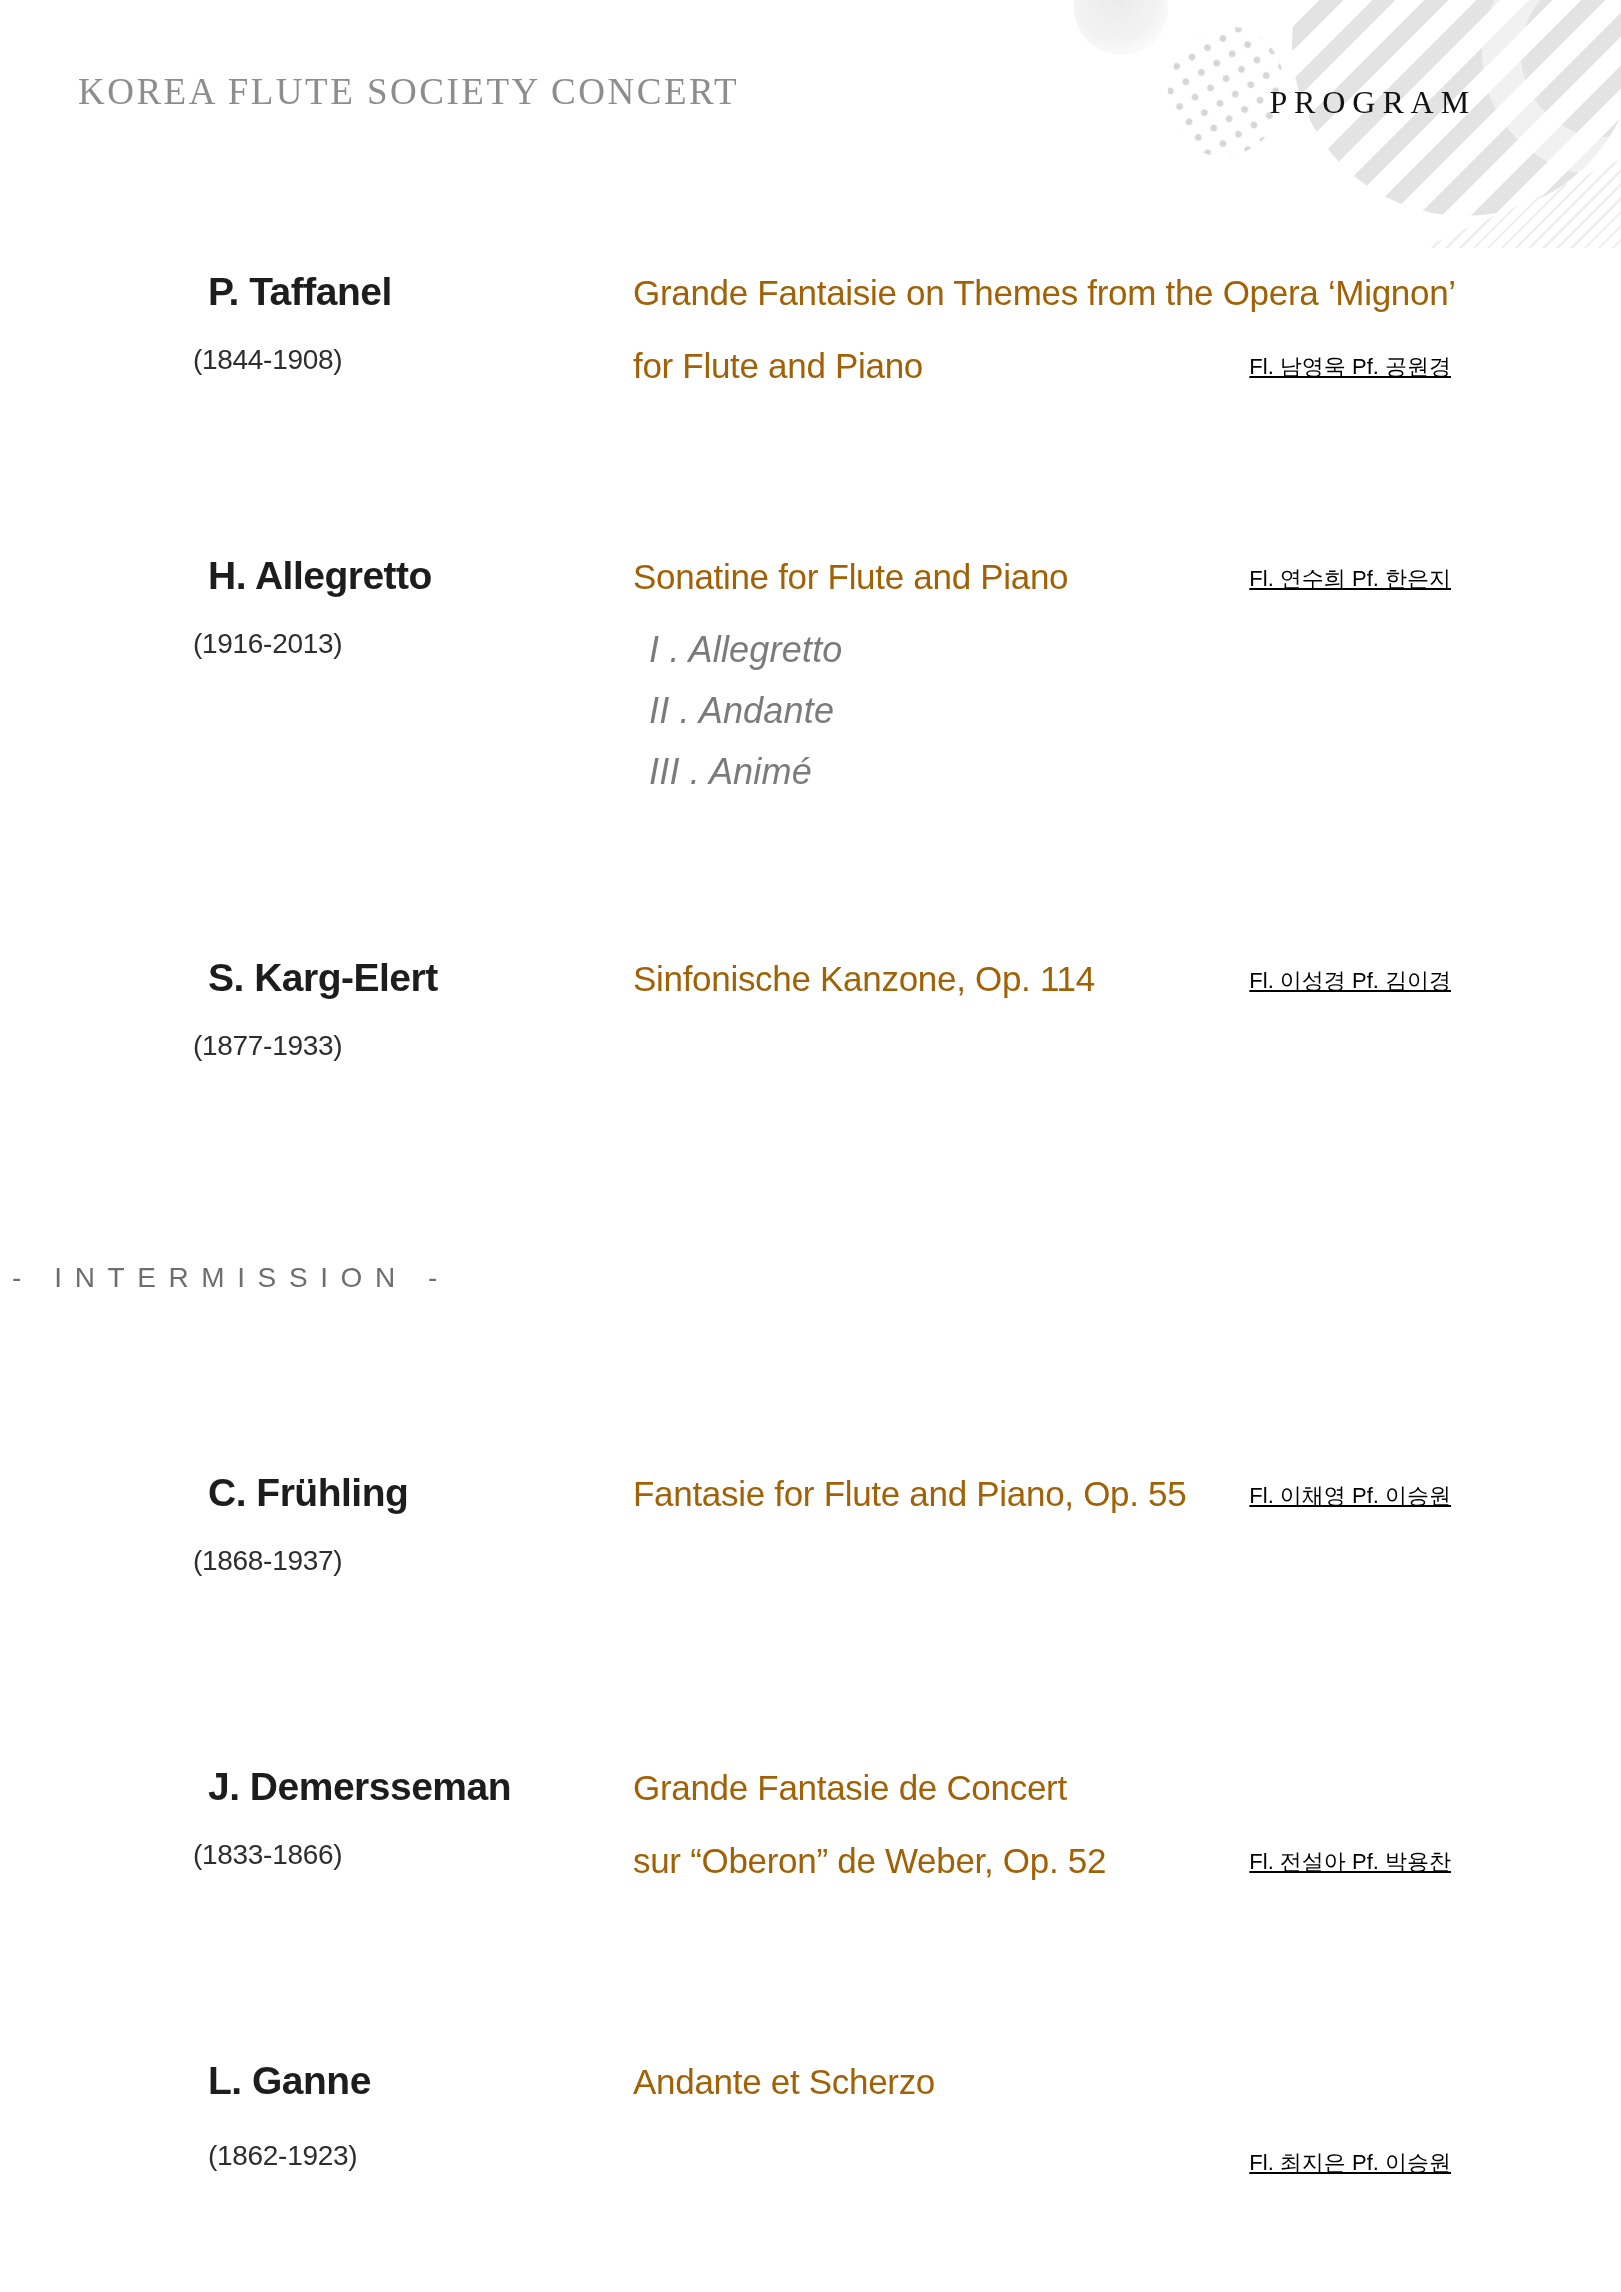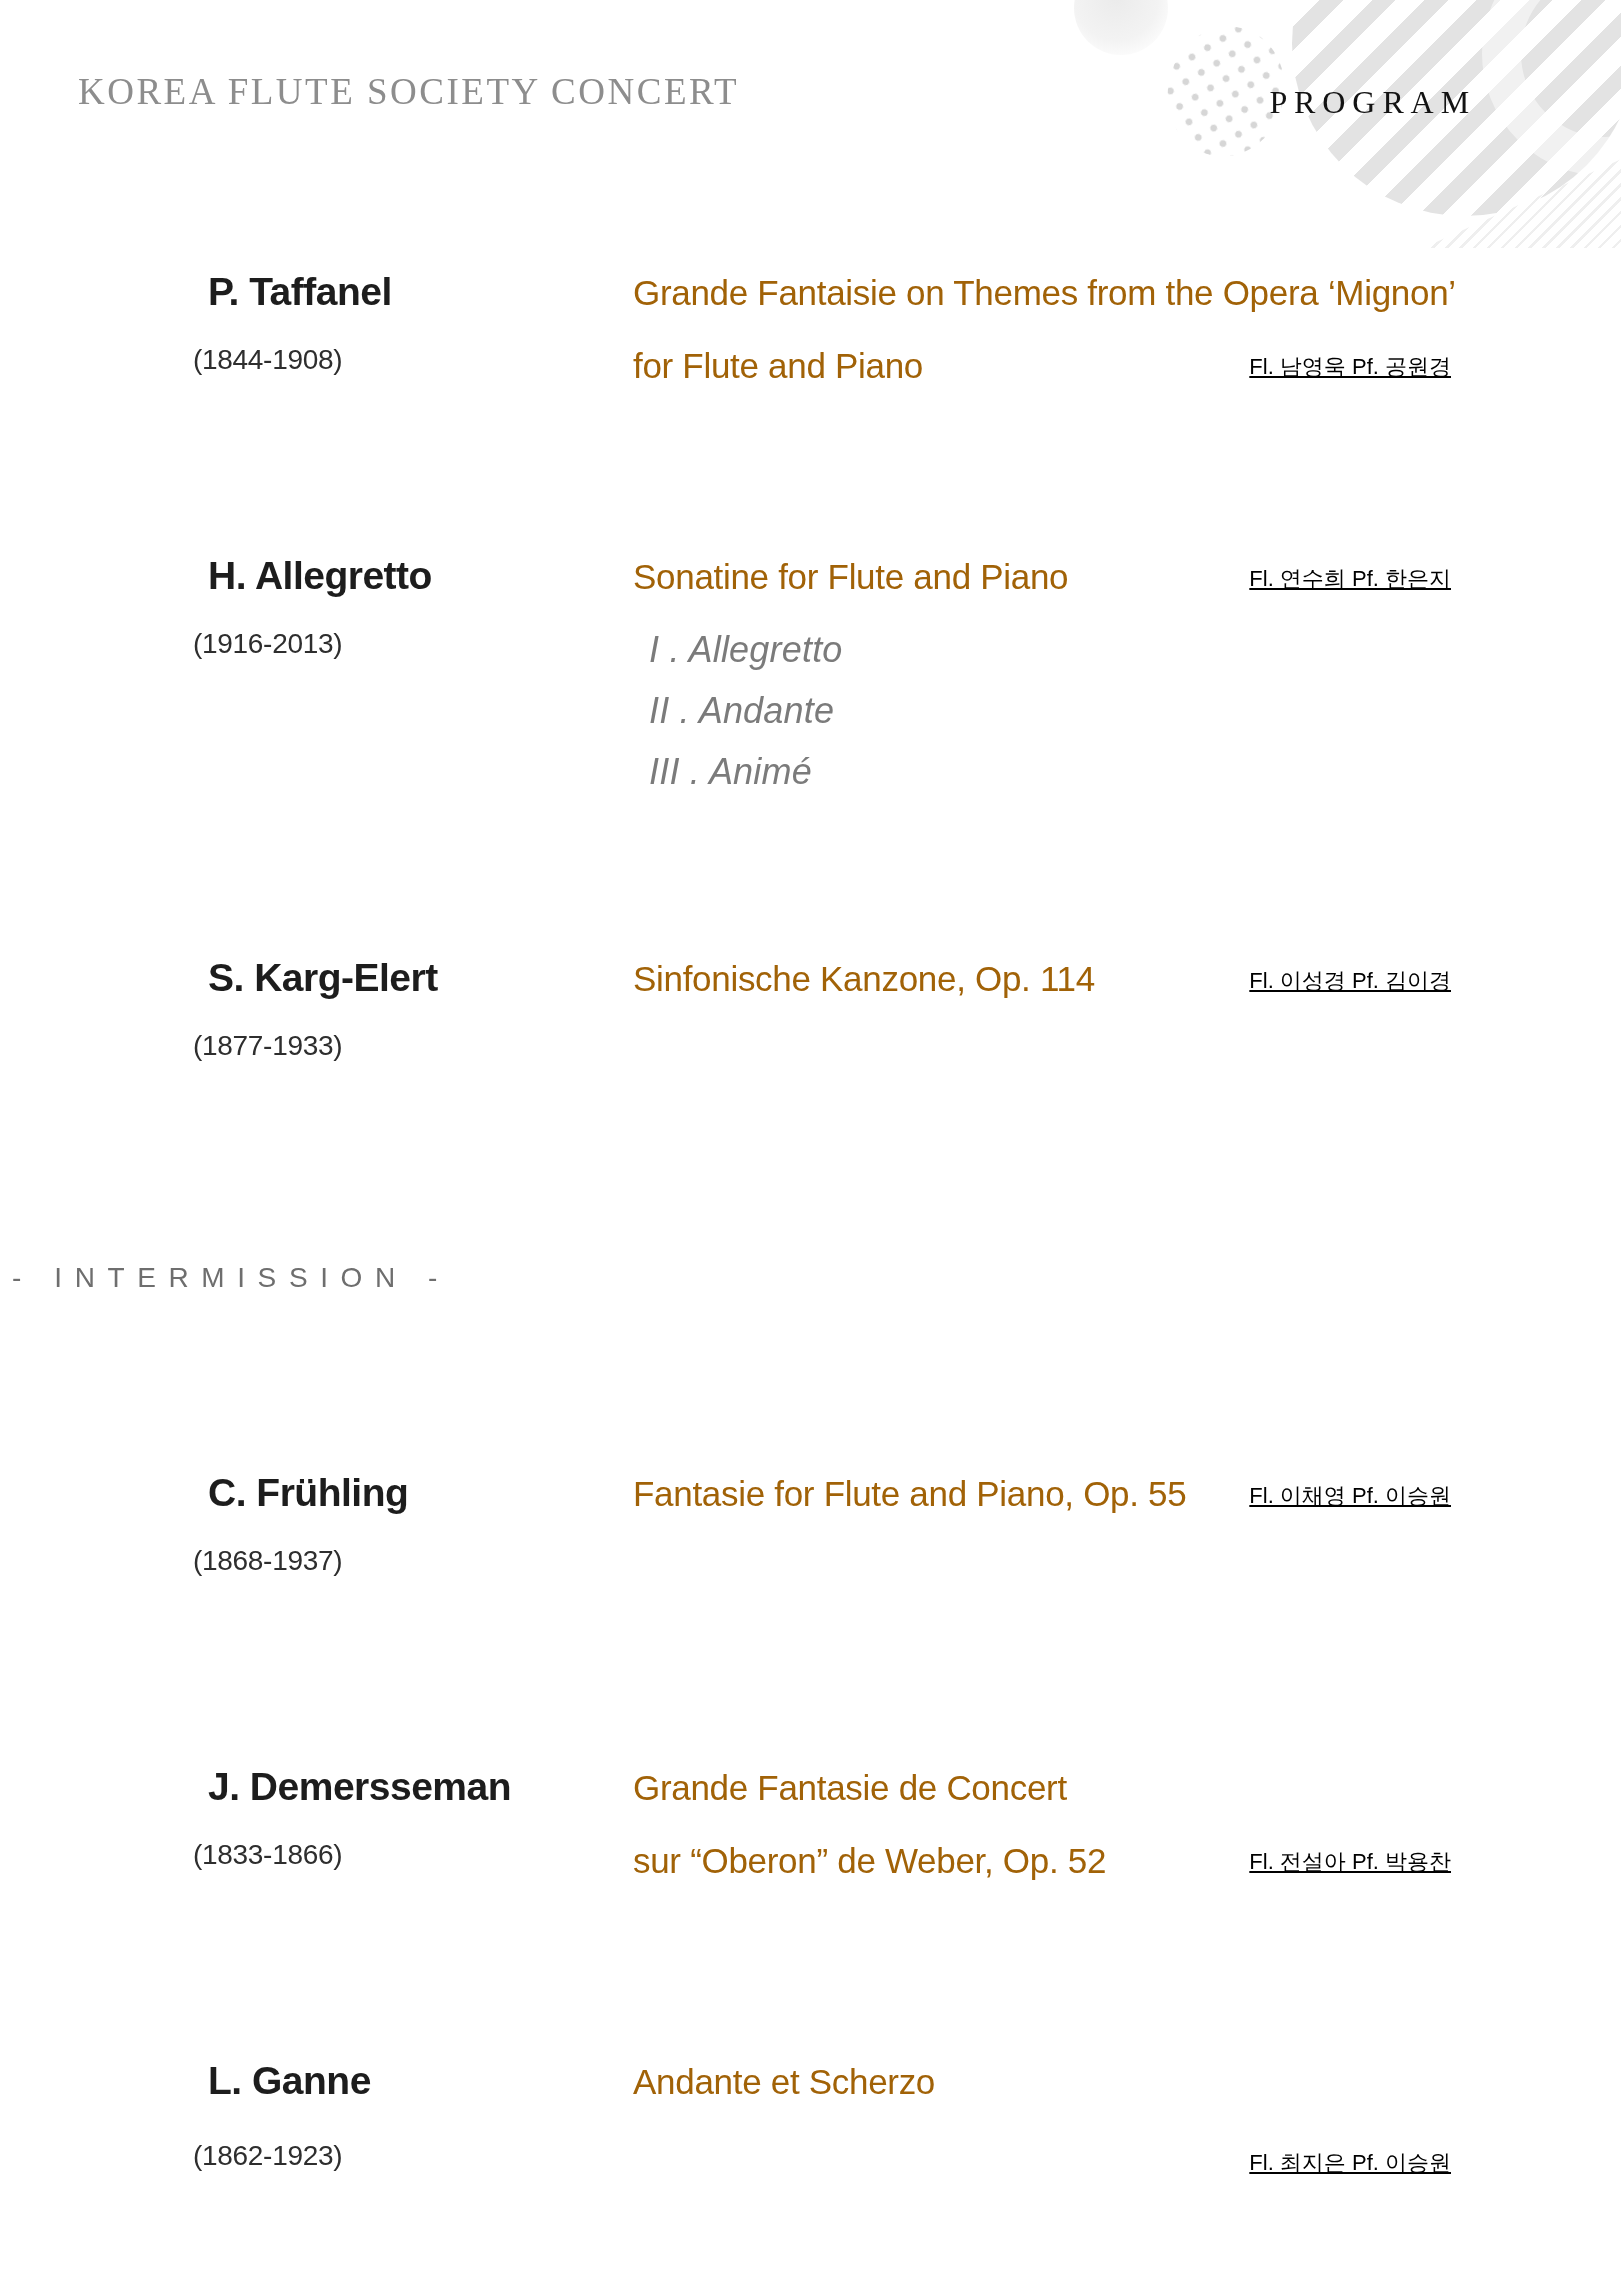--- a/index.html
+++ b/index.html
@@ -59,21 +59,21 @@
   .entry-3{top:1472px}.entry-4{top:1766px}.entry-5{top:2060px}
   .composer{
     position:absolute;left:193px;top:0;
     font-size:39px;font-weight:bold;color:#1d1d1d;letter-spacing:-0.5px;
     white-space:nowrap;line-height:1.1;margin-left:15px;
   }
   .dates{
     position:absolute;left:193px;top:73px;
     font-size:28px;color:#2e2e2e;letter-spacing:-0.3px;white-space:nowrap;
   }
-  .entry-5 .dates{top:80px;}
+  .entry-5 .dates{top:80px;margin-left:15px;}
   .title-line{
     position:absolute;left:593px;
     font-size:35px;color:#a16207;letter-spacing:-0.3px;white-space:nowrap;
     line-height:1.2;
     margin-left:40px;
   }
   .title-line.l0{top:1px}
   .title-line.l1{top:74px}
   .movement{
     position:absolute;left:649px;

